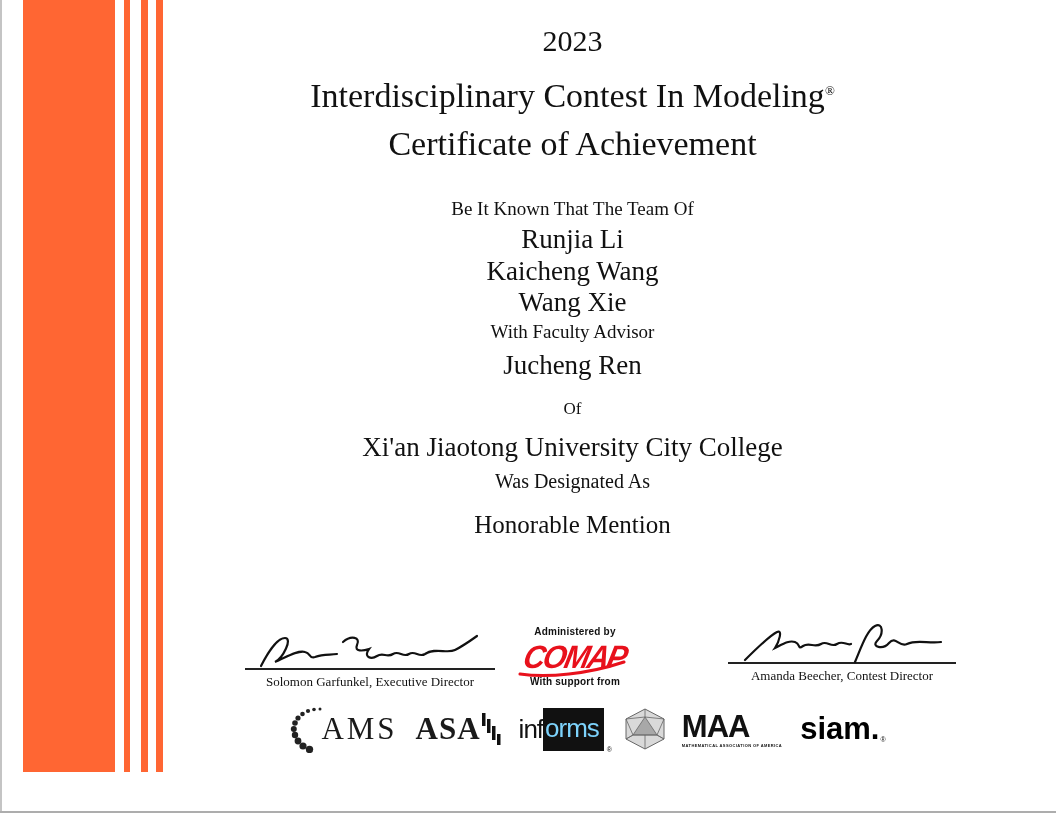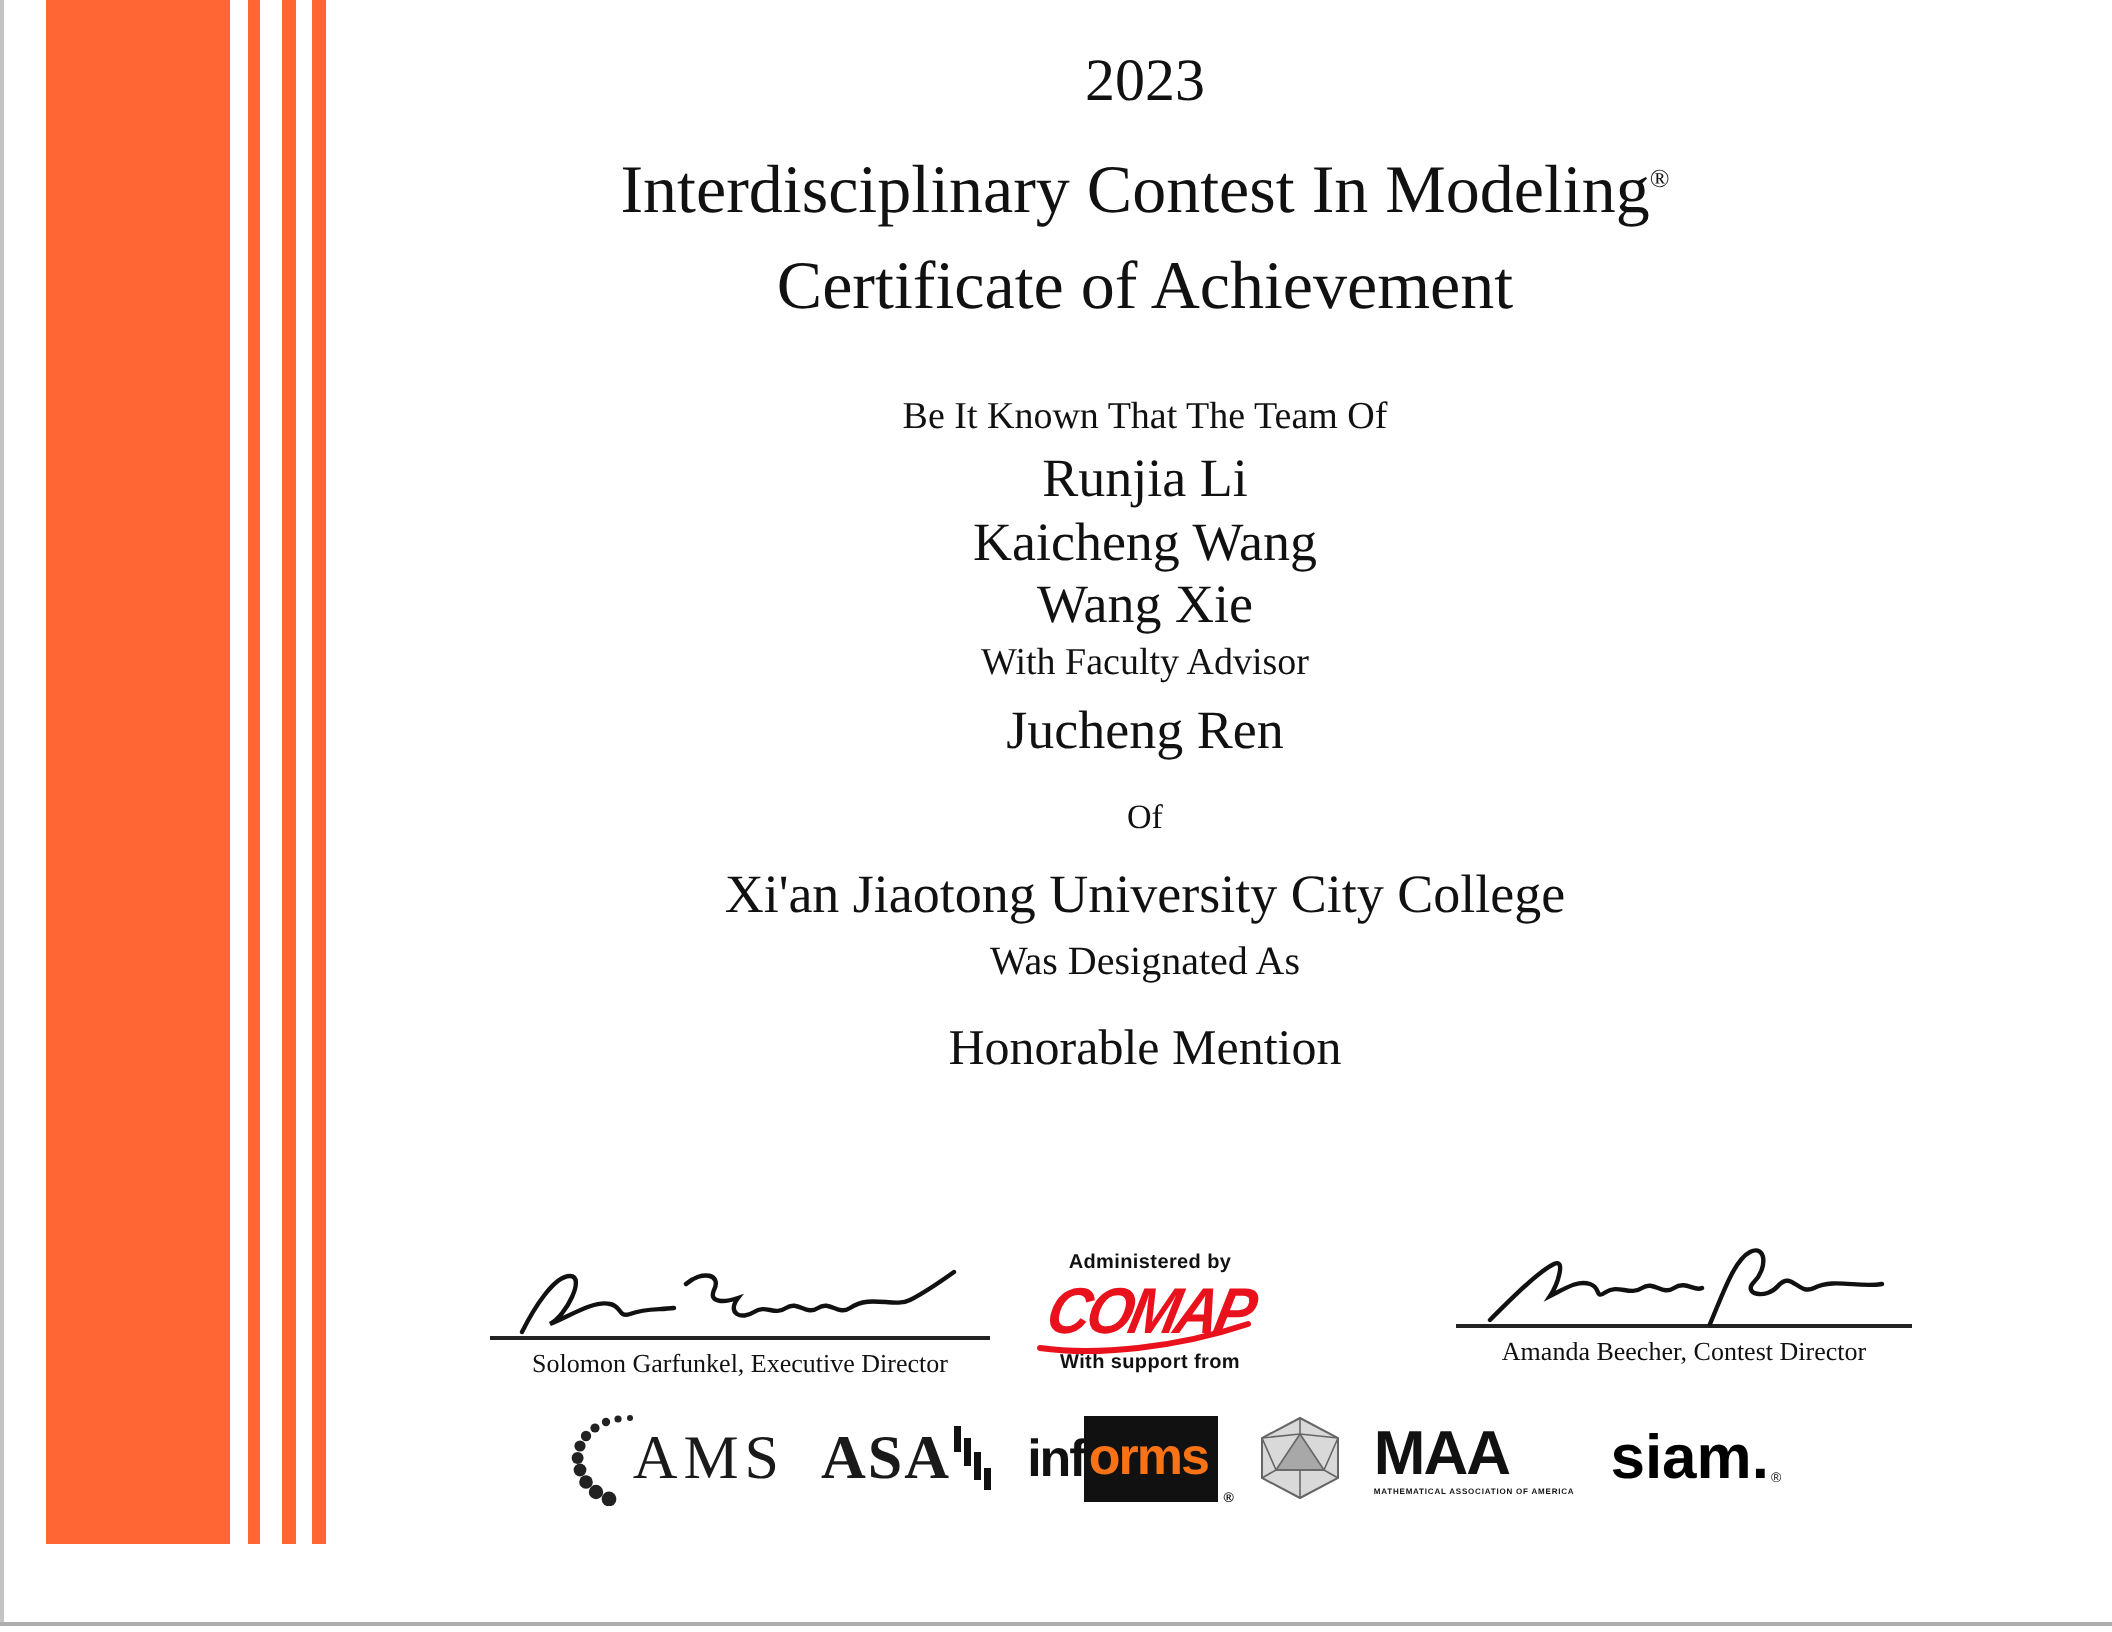--- a/index.html
+++ b/index.html
@@ -63,23 +63,23 @@
   }
   .comap-swoosh { position:absolute; left:-6px; bottom:-4px; width:110px; height:18px; }
 
   
   .sponsors { position:absolute; left:165px; top:700px; width:845px; height:58px;
               display:flex; align-items:center; justify-content:center; gap:18px;
               font-family:"Liberation Sans", sans-serif; }
   .logo { display:flex; align-items:center; }
   .ams-text { font-family:"Liberation Serif", serif; font-size:31px; letter-spacing:3px; color:#1a1a1a; margin-left:-8px; }
   .asa-text { font-family:"Liberation Serif", serif; font-weight:bold; font-size:31px; letter-spacing:1px; color:#1a1a1a; }
-  .informs { font-weight:bold; font-size:26px; letter-spacing:-1px; position:relative; }
+  .informs { font-weight:normal; font-size:26px; letter-spacing:-1px; position:relative; }
   .informs-pre { color:#111; }
-  .informs-box { background:#111; color:#f97316; padding:5px 5px 7px 2px; }
+  .informs-box { background:#111; color:#7dd3fc; padding:5px 5px 7px 2px; }
   .informs .reg { position:absolute; right:-7px; bottom:-2px; }
   .maa-col { display:flex; flex-direction:column; line-height:1; margin-left:14px; }
   .maa-text { font-weight:bold; font-size:31px; letter-spacing:-1px; color:#111; }
   .maa-sub { font-weight:bold; font-size:4px; letter-spacing:0.4px; color:#111; margin-top:2px; white-space:nowrap; }
   .siam-text { font-weight:bold; font-size:31px; letter-spacing:0px; color:#000000; }
   .reg { font-size:7px; color:#111; }
   .siam-reg { align-self:flex-end; margin:0 0 4px 1px; }
 </style>
 </head>
 <body>

